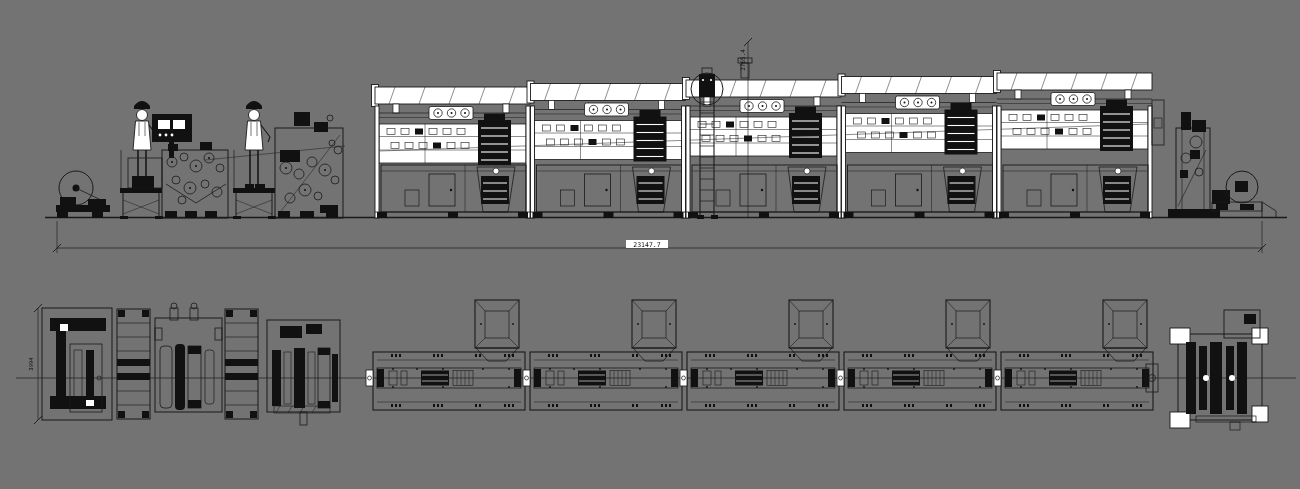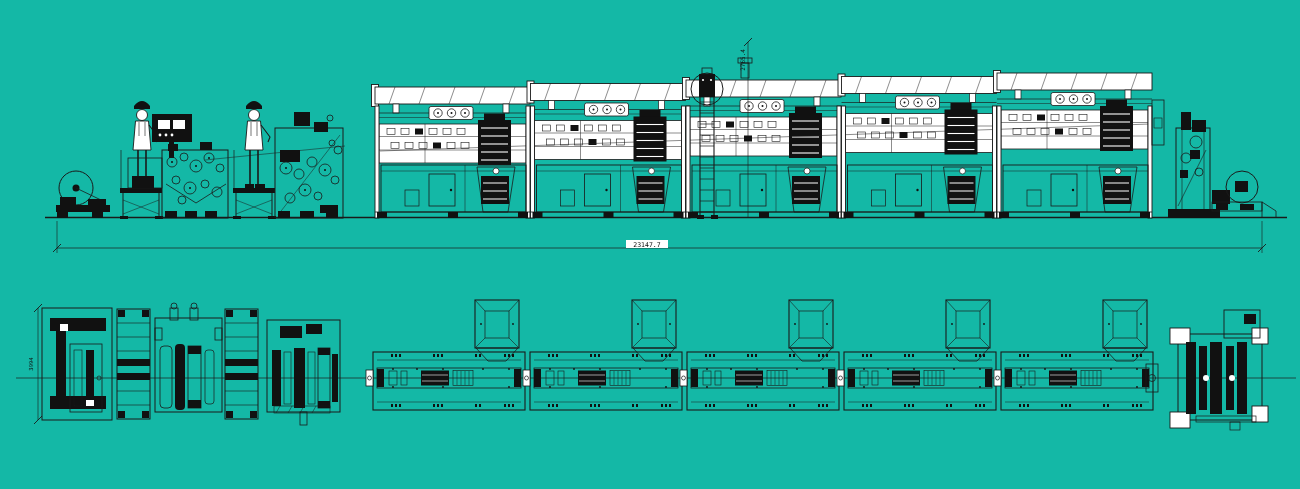--- a/index.html
+++ b/index.html
@@ -1,16 +1,16 @@
 <!DOCTYPE html>
 <html><head>
 <meta charset="utf-8">
 <style>
   html,body{margin:0;padding:0;background:#ffffff;}
-  .stage{width:1300px;height:489px;background:#14b8a6;position:relative;overflow:hidden;}
+  .stage{width:1300px;height:489px;background:#737373;position:relative;overflow:hidden;}
   svg{display:block;}
   text{font-family:"DejaVu Sans Mono","Liberation Mono",monospace;fill:#111;}
 </style>
 </head>
 <body>
 
 <div class="stage">
 <svg width="1300" height="489" viewBox="0 0 1300 489" xmlns="http://www.w3.org/2000/svg" xmlns:xlink="http://www.w3.org/1999/xlink" stroke="#1a1a1a" fill="none" stroke-width="1">
 
 <defs>

